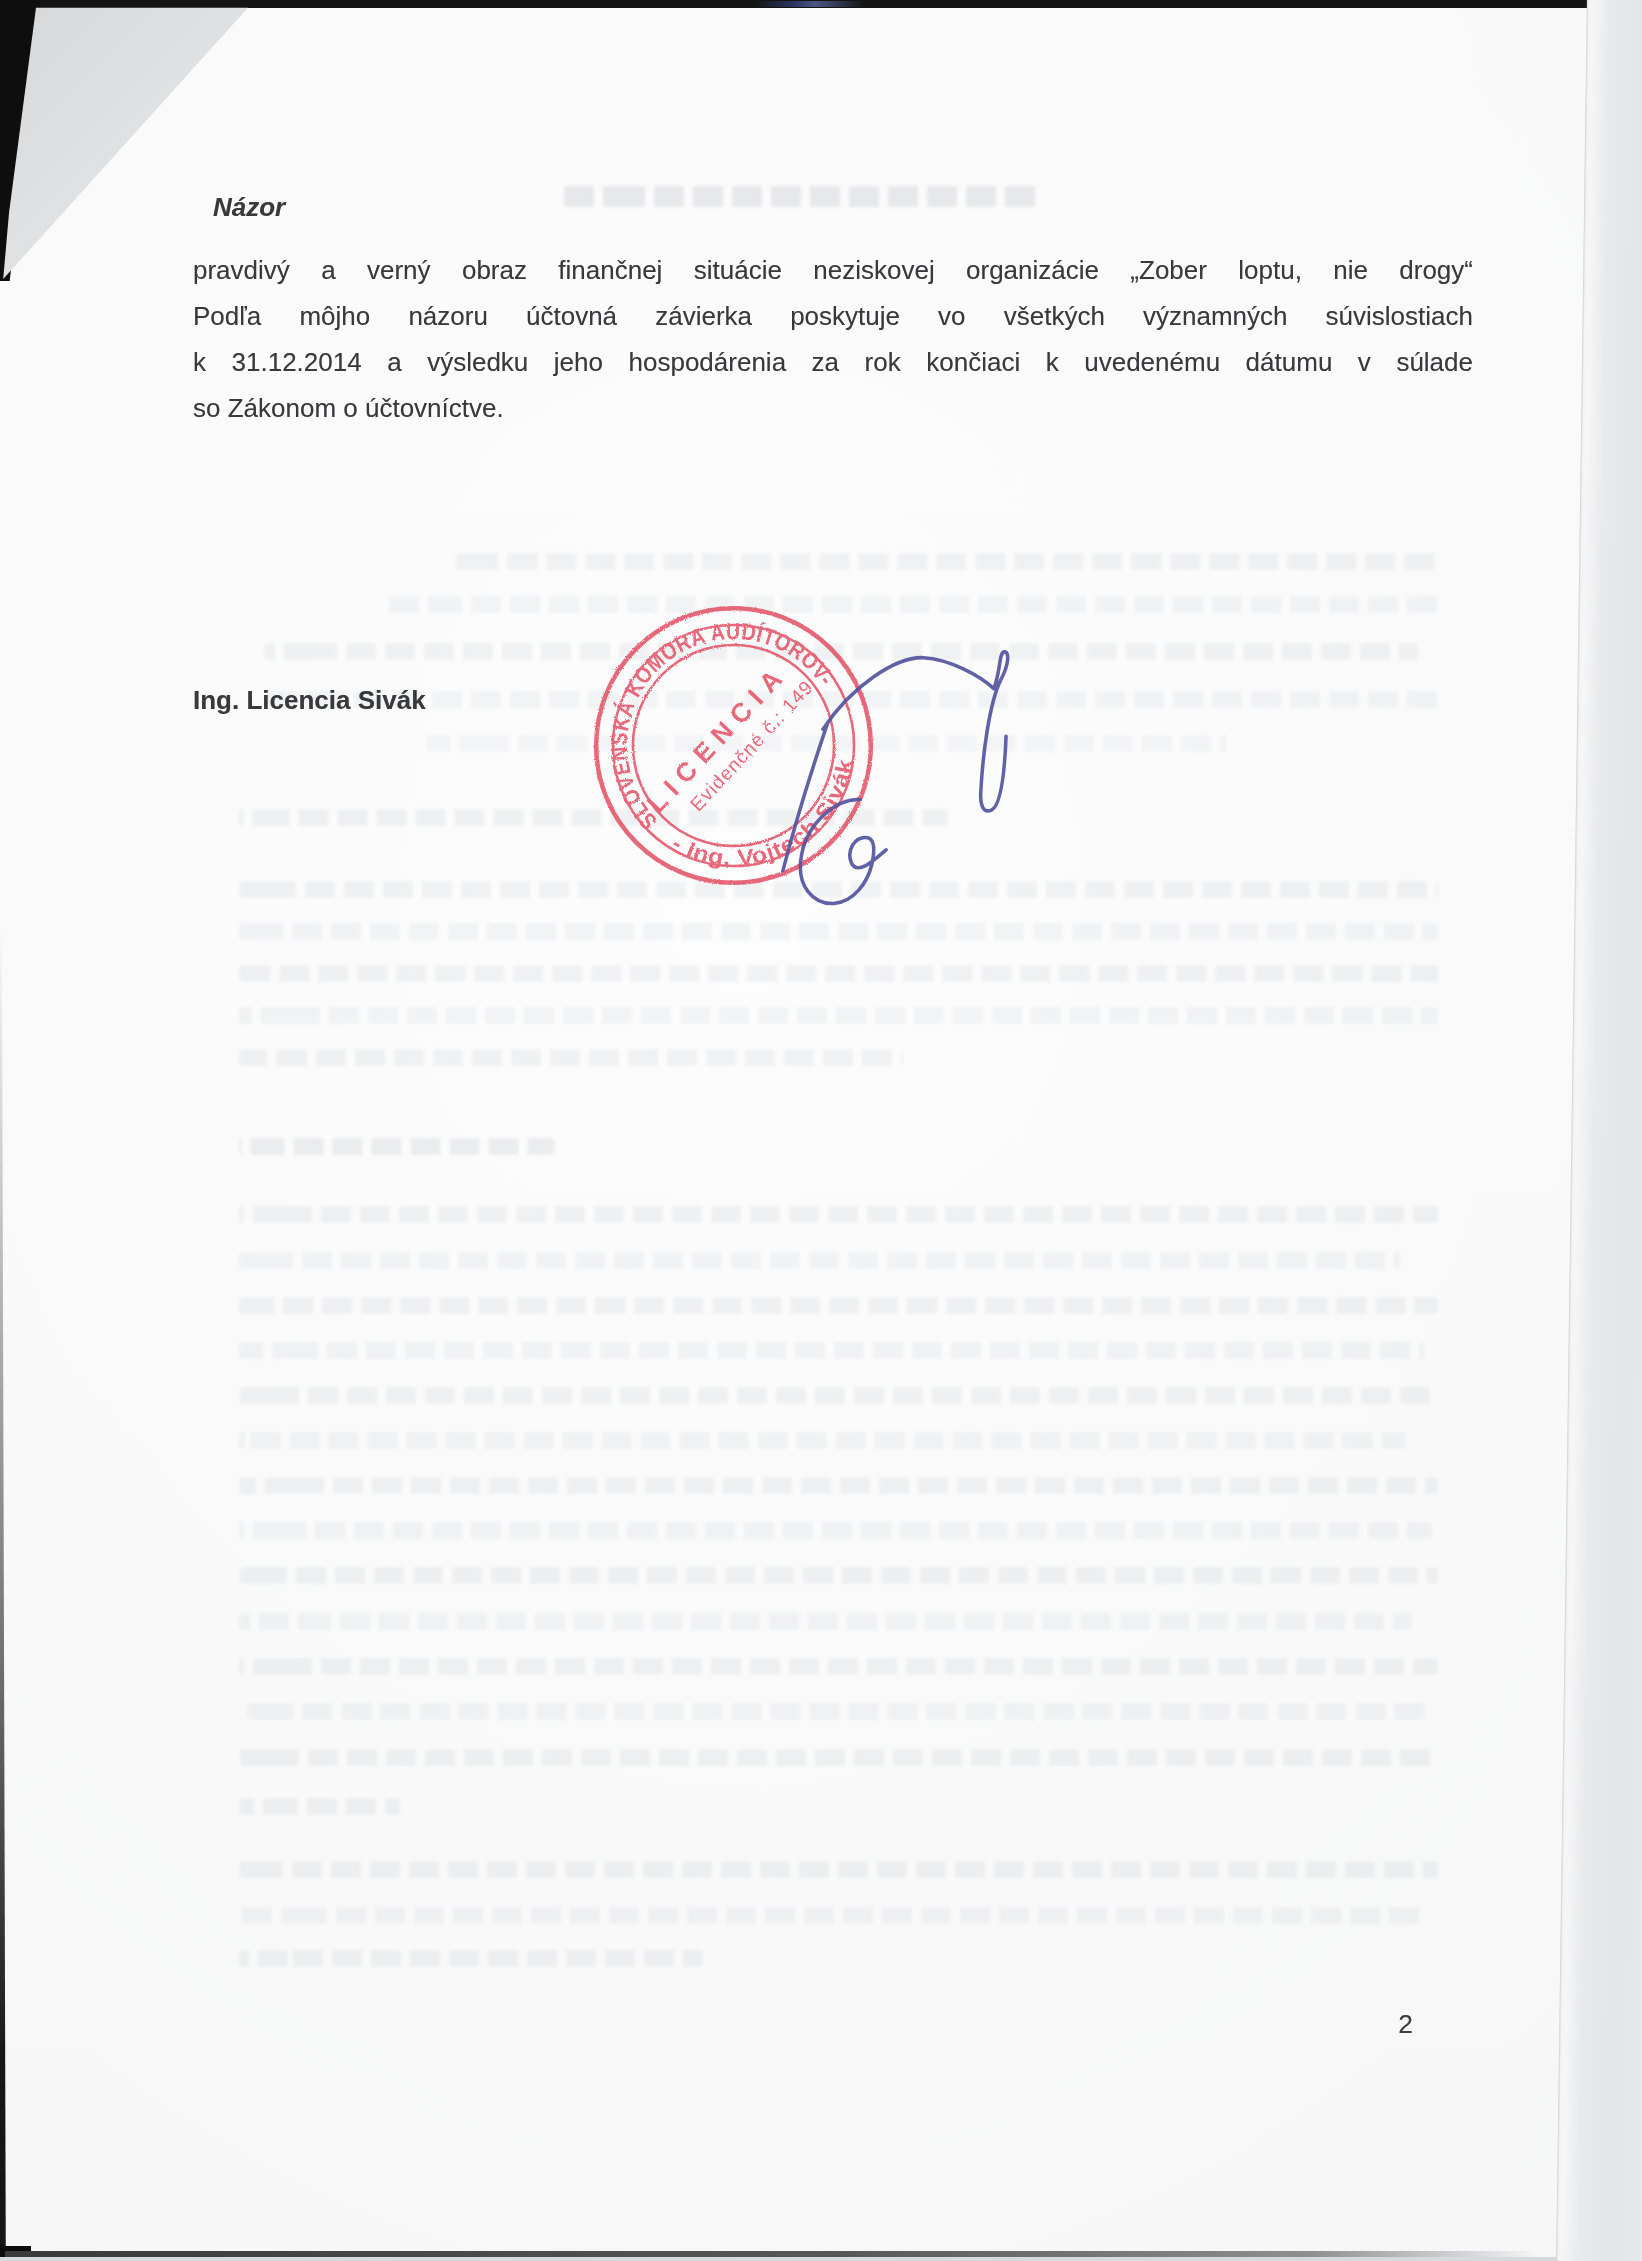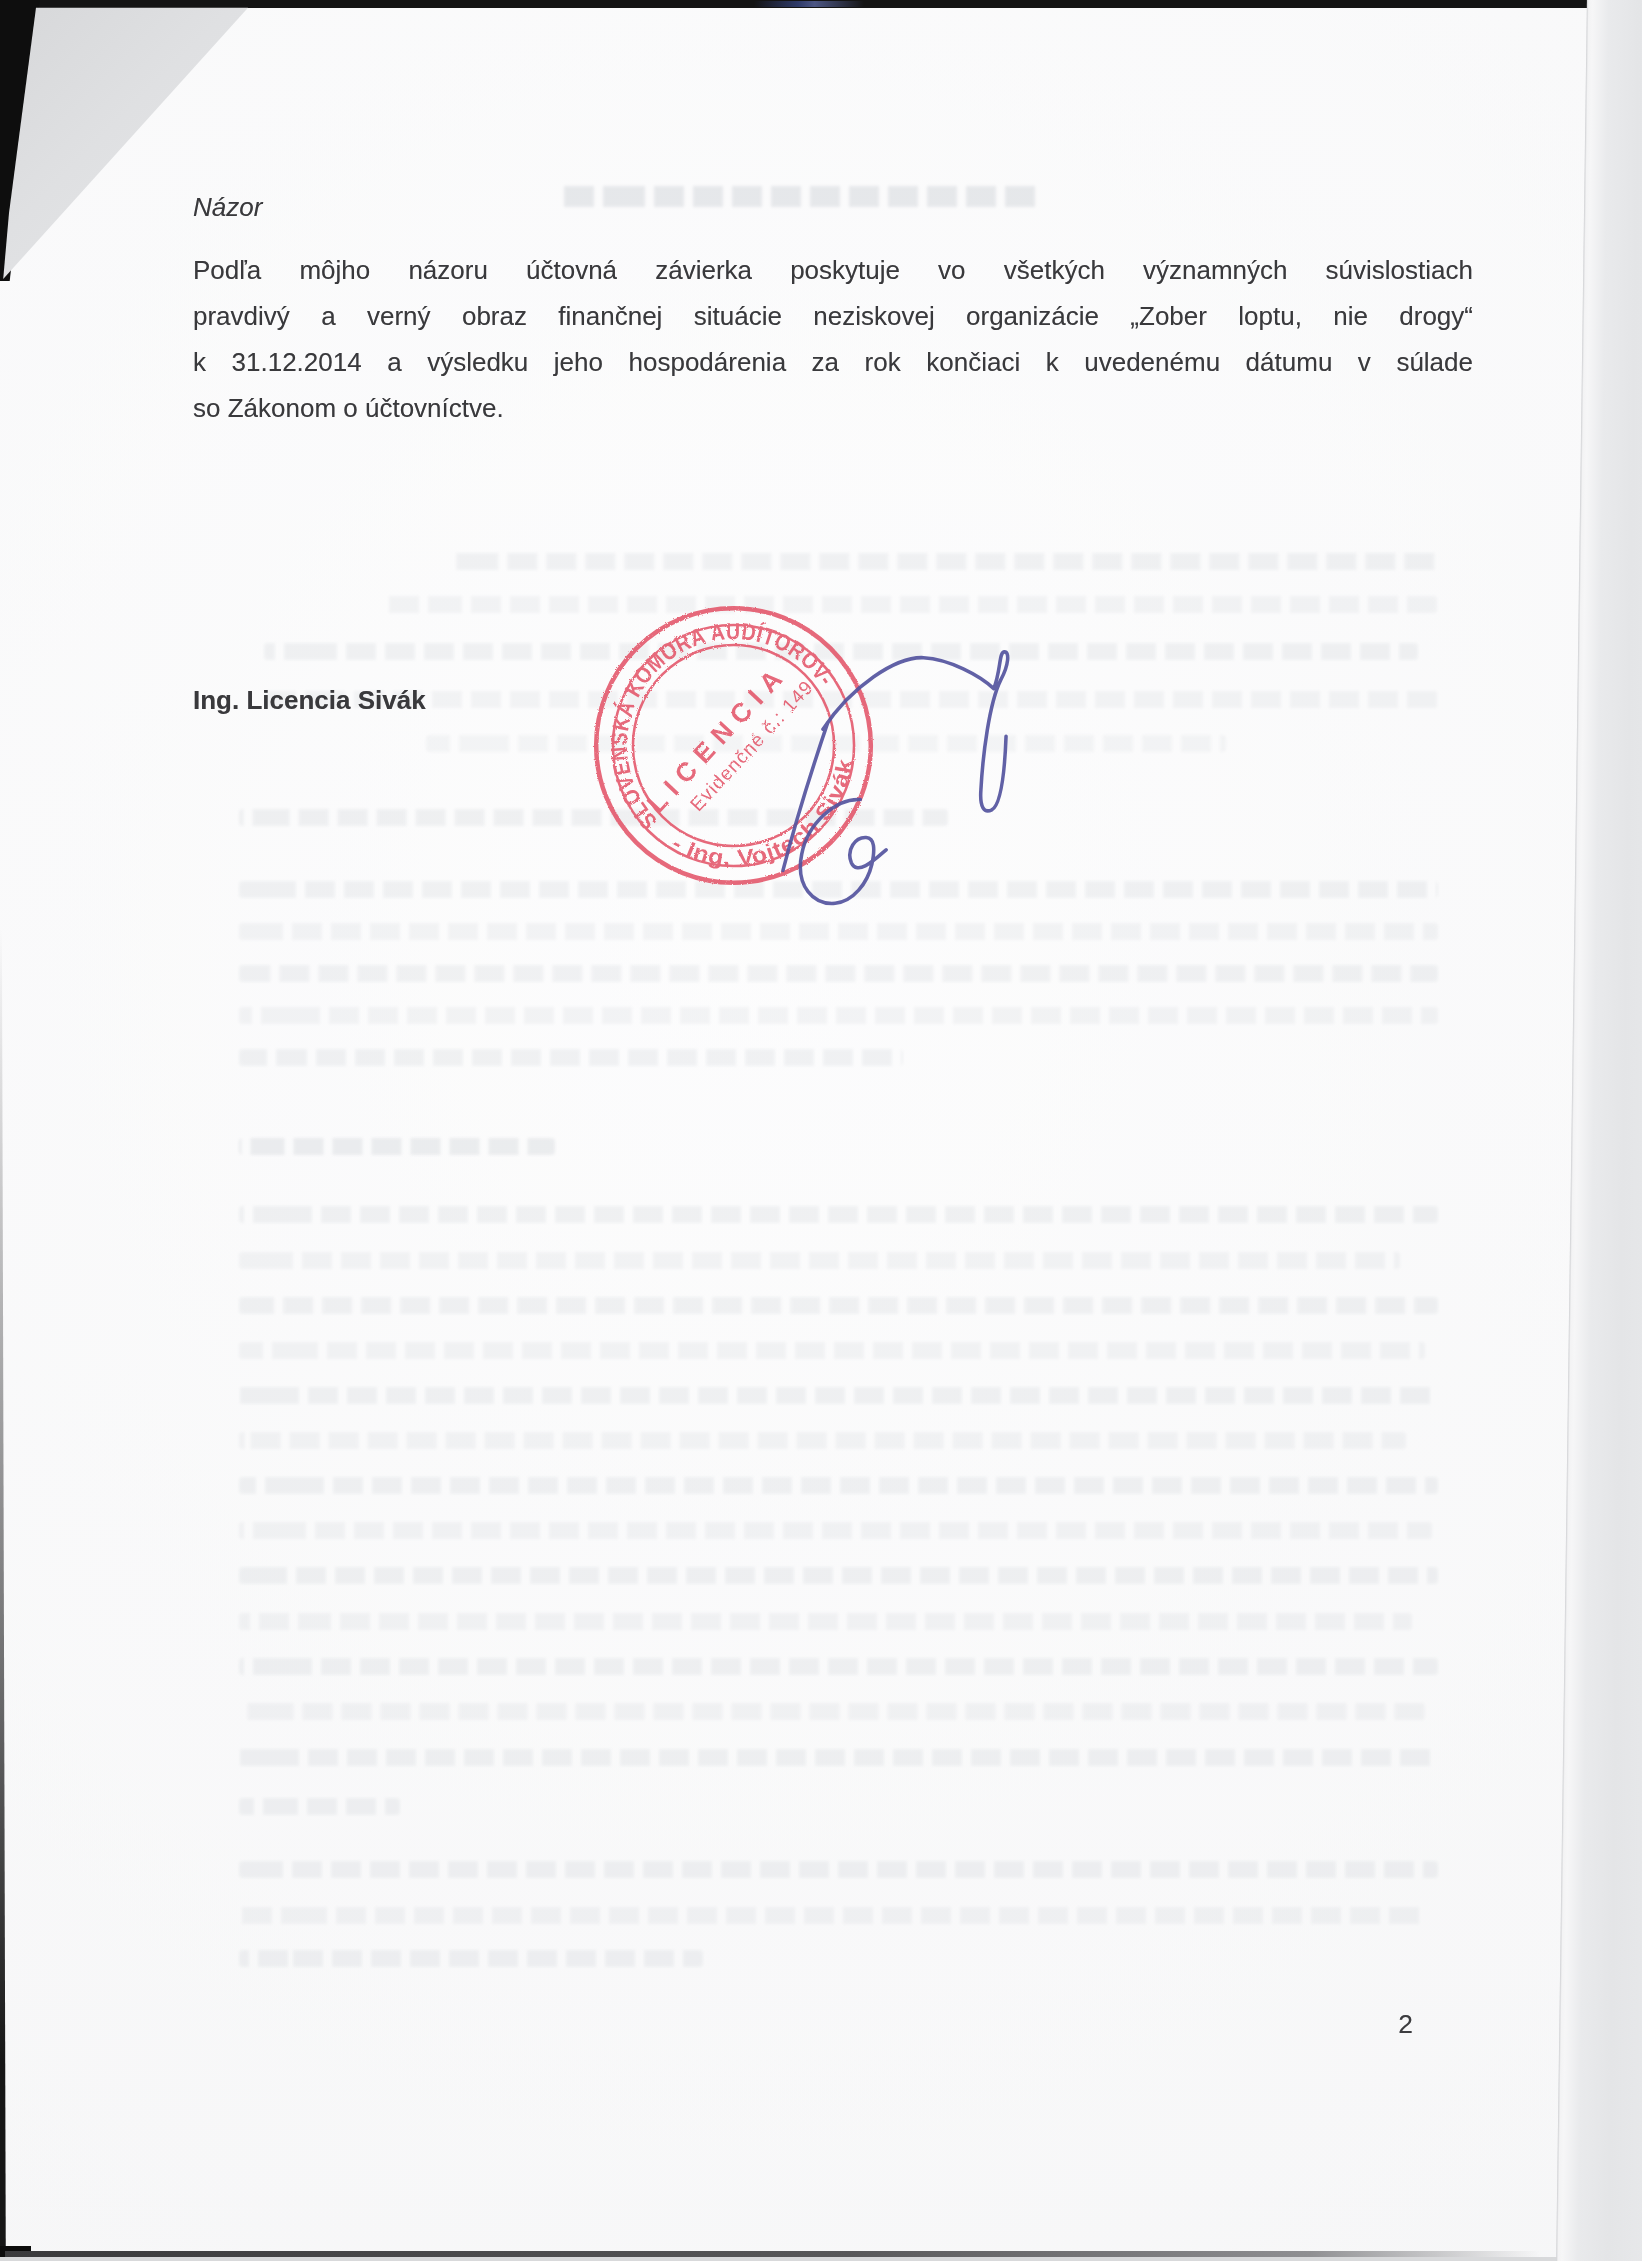--- a/index.html
+++ b/index.html
@@ -32,21 +32,21 @@
 
   
   .doc-text {
     position: absolute;
     left: 193px; width: 1280px;
     color: #39393c;
     font-size: 26px;
     line-height: 46px;
     text-shadow: 0 0 0.6px rgba(57,57,60,0.35);
   }
-  .heading { font-weight: normal; font-style: italic; }
+  .heading { font-weight: bold; font-style: italic; margin-left: 20px; }
   .bold { font-weight: bold; }
   .para .jline { text-align: justify; text-align-last: justify; }
   .para .jline.last { text-align-last: left; }
   .license-line { word-spacing: 5.2px; }
   #page-number {
     position: absolute; left: 1386px; top: 2009px; width: 39px;
     color: #3c3c3f; font-size: 26.4px; line-height: 31px; text-align: center;
     text-shadow: 0 0 0.6px rgba(57,57,60,0.35);
   }
 
@@ -130,22 +130,22 @@
       <div class="ghost-bar" style="left: 239px; top: 1749px; width: 1199px; opacity: 0.07; background-position: 30px 0px;"></div>
       <div class="ghost-bar" style="left: 239px; top: 1798px; width: 161px; opacity: 0.07; background-position: 29px 0px;"></div>
       <div class="ghost-bar" style="left: 239px; top: 1861px; width: 1199px; opacity: 0.07; background-position: 14px 0px;"></div>
       <div class="ghost-bar" style="left: 239px; top: 1907px; width: 1186px; opacity: 0.06; background-position: 58px 0px;"></div>
       <div class="ghost-bar" style="left: 239px; top: 1950px; width: 464px; opacity: 0.07; background-position: 54px 0px;"></div>
     </div>
 
   <div class="doc-text heading" style="top:184px;">Názor</div>
 
   <div class="doc-text para" style="top:247px;">
+    <div class="jline">pravdivý a verný obraz  finančnej situácie neziskovej organizácie „Zober loptu, nie drogy“</div>
     <div class="jline">Podľa môjho názoru účtovná závierka poskytuje vo všetkých významných súvislostiach</div>
-    <div class="jline">pravdivý a verný obraz  finančnej situácie neziskovej organizácie „Zober loptu, nie drogy“</div>
     <div class="jline">k 31.12.2014 a výsledku jeho  hospodárenia za rok končiaci k uvedenému dátumu v súlade</div>
     <div class="jline last">so Zákonom o účtovníctve.</div>
   </div>
 
 
   <div class="doc-text bold" style="top:677px;">Ing. Licencia Sivák</div>
 
 
 
   <div id="page-number">2</div>

